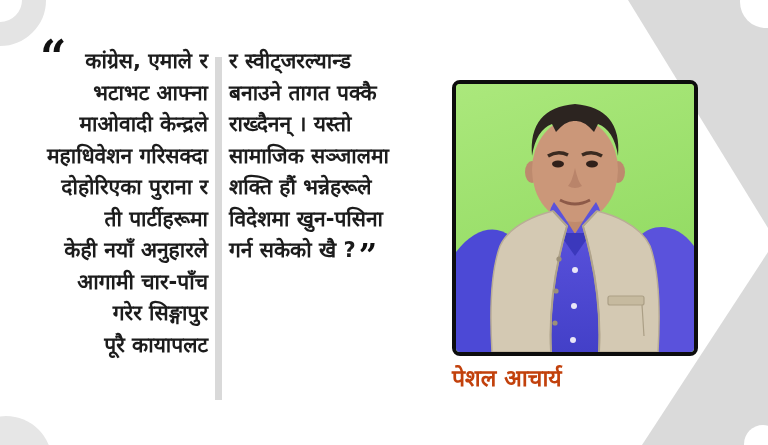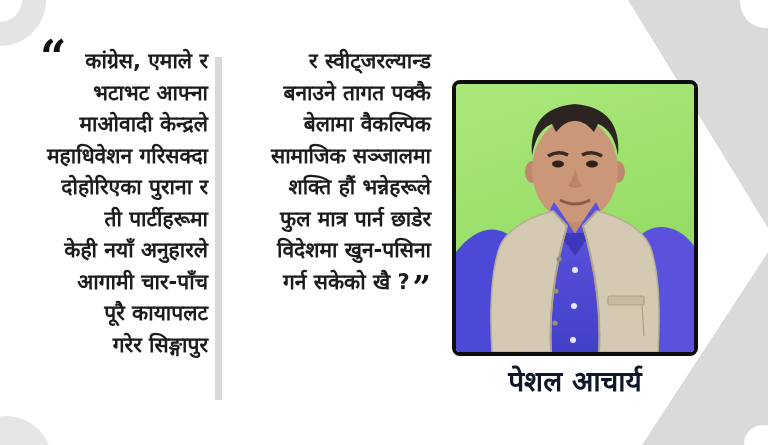--- a/index.html
+++ b/index.html
@@ -8,21 +8,21 @@
     background:#ffffff;
     font-family:"DejaVu Sans","Liberation Sans",sans-serif;
   }
   .decor-svg{position:absolute;left:0;top:0;width:768px;height:445px;z-index:0;}
   .quote-col{
     position:absolute;top:46px;z-index:2;
     font-weight:bold;color:#1c1c1c;font-size:21px;line-height:31.5px;
   }
   .quote-col .qline{white-space:nowrap;}
   .left-col{left:40px;width:168px;text-align:right;}
-  .right-col{left:229px;width:202px;text-align:right;}
+  .right-col{left:229px;width:202px;text-align:left;}
   .open-quote{
     position:absolute;left:0;top:-12px;
     font-size:46px;line-height:1;color:#111;
     font-family:"DejaVu Serif","Liberation Serif",serif;
   }
   .close-quote{
     font-size:32px;line-height:0;vertical-align:-9px;margin-left:3px;color:#111;
     font-family:"DejaVu Serif","Liberation Serif",serif;
   }
   .divider{
@@ -30,21 +30,21 @@
     background:#d9d9d9;z-index:1;
   }
   .photo-frame{
     position:absolute;left:452px;top:80px;width:246px;height:276px;
     box-sizing:border-box;border:4px solid #0d0d0d;border-radius:8px;
     overflow:hidden;background:#9ee06c;z-index:2;
   }
   .photo-frame svg{display:block;}
   .caption{
     position:absolute;left:452px;top:361px;width:246px;z-index:2;
-    text-align:center;font-weight:bold;font-size:28px;color:#0f172a;
+    text-align:left;font-weight:bold;font-size:23px;color:#c2410c;
     white-space:nowrap;
   }
 </style>
 </head>
 <body>
 
 <svg class="decor-svg" viewBox="0 0 768 445">
   <circle cx="0" cy="0" r="34" fill="none" stroke="#e4e4e4" stroke-width="24"></circle>
   <circle cx="6" cy="462" r="46" fill="#e6e6e6"></circle>
   <polygon points="628,0 768,0 768,228" fill="#dadada"></polygon>
@@ -58,31 +58,30 @@
 <div class="quote-col left-col">
   <span class="open-quote">“</span>
   <div class="qline">कांग्रेस, एमाले र</div>
   <div class="qline">भटाभट आफ्ना</div>
   <div class="qline">माओवादी केन्द्रले</div>
   <div class="qline">महाधिवेशन गरिसक्दा</div>
   <div class="qline">दोहोरिएका पुराना र</div>
   <div class="qline">ती पार्टीहरूमा</div>
   <div class="qline">केही नयाँ अनुहारले</div>
   <div class="qline">आगामी चार-पाँच</div>
+  <div class="qline">गरेर सिङ्गापुर</div>
   <div class="qline">पूरै कायापलट</div>
-  <div class="qline">गरेर सिङ्गापुर</div>
 </div>
 
 <div class="quote-col right-col">
   <div class="qline">र स्वीट्जरल्यान्ड</div>
   <div class="qline">बनाउने तागत पक्कै</div>
-  <div class="qline">बेलामा वैकल्पिक</div>
+  <div class="qline">राख्दैनन् । यस्तो</div>
   <div class="qline">सामाजिक सञ्जालमा</div>
   <div class="qline">शक्ति हौं भन्नेहरूले</div>
-  <div class="qline">फुल मात्र पार्न छाडेर</div>
   <div class="qline">विदेशमा खुन-पसिना</div>
   <div class="qline"><span>गर्न सकेको खै ?</span><span class="close-quote">”</span></div>
 </div>
 
 <div class="photo-frame">
   <svg width="238" height="268" viewBox="0 0 238 268">
     <defs>
       <linearGradient id="bgGreen" x1="0" y1="0" x2="0.3" y2="1">
         <stop offset="0" stop-color="#abe87c"></stop>
         <stop offset="1" stop-color="#8fd95f"></stop>

